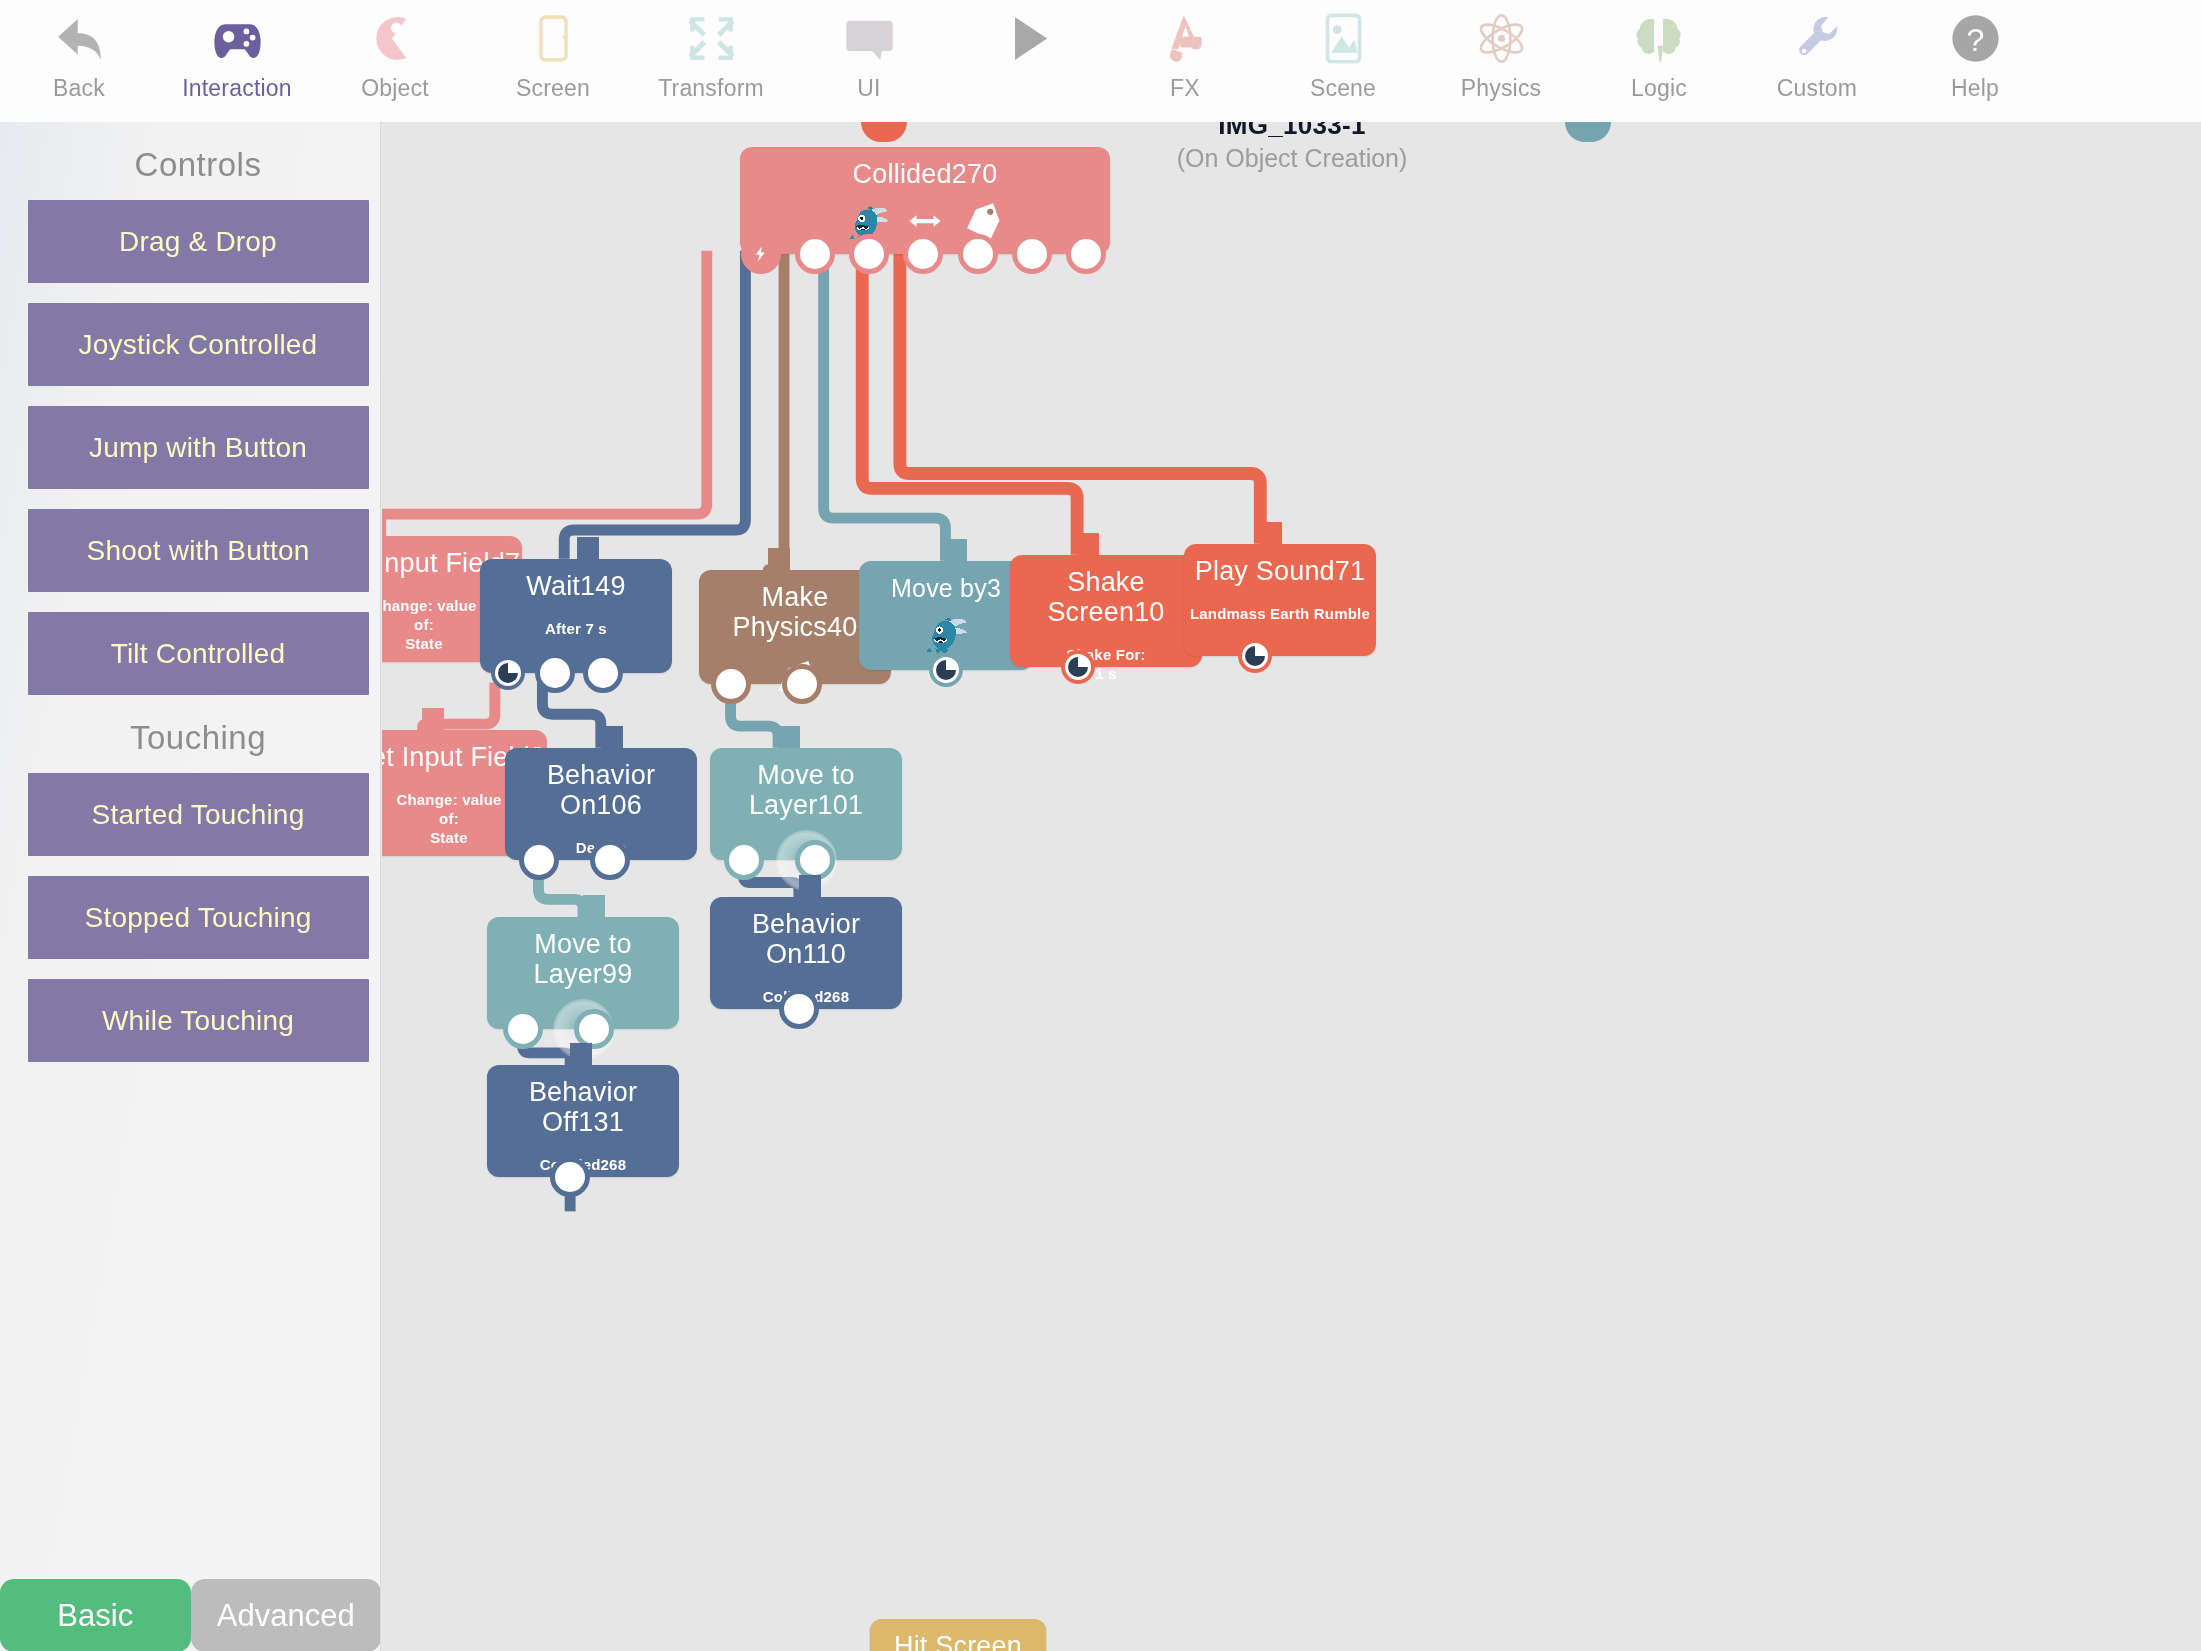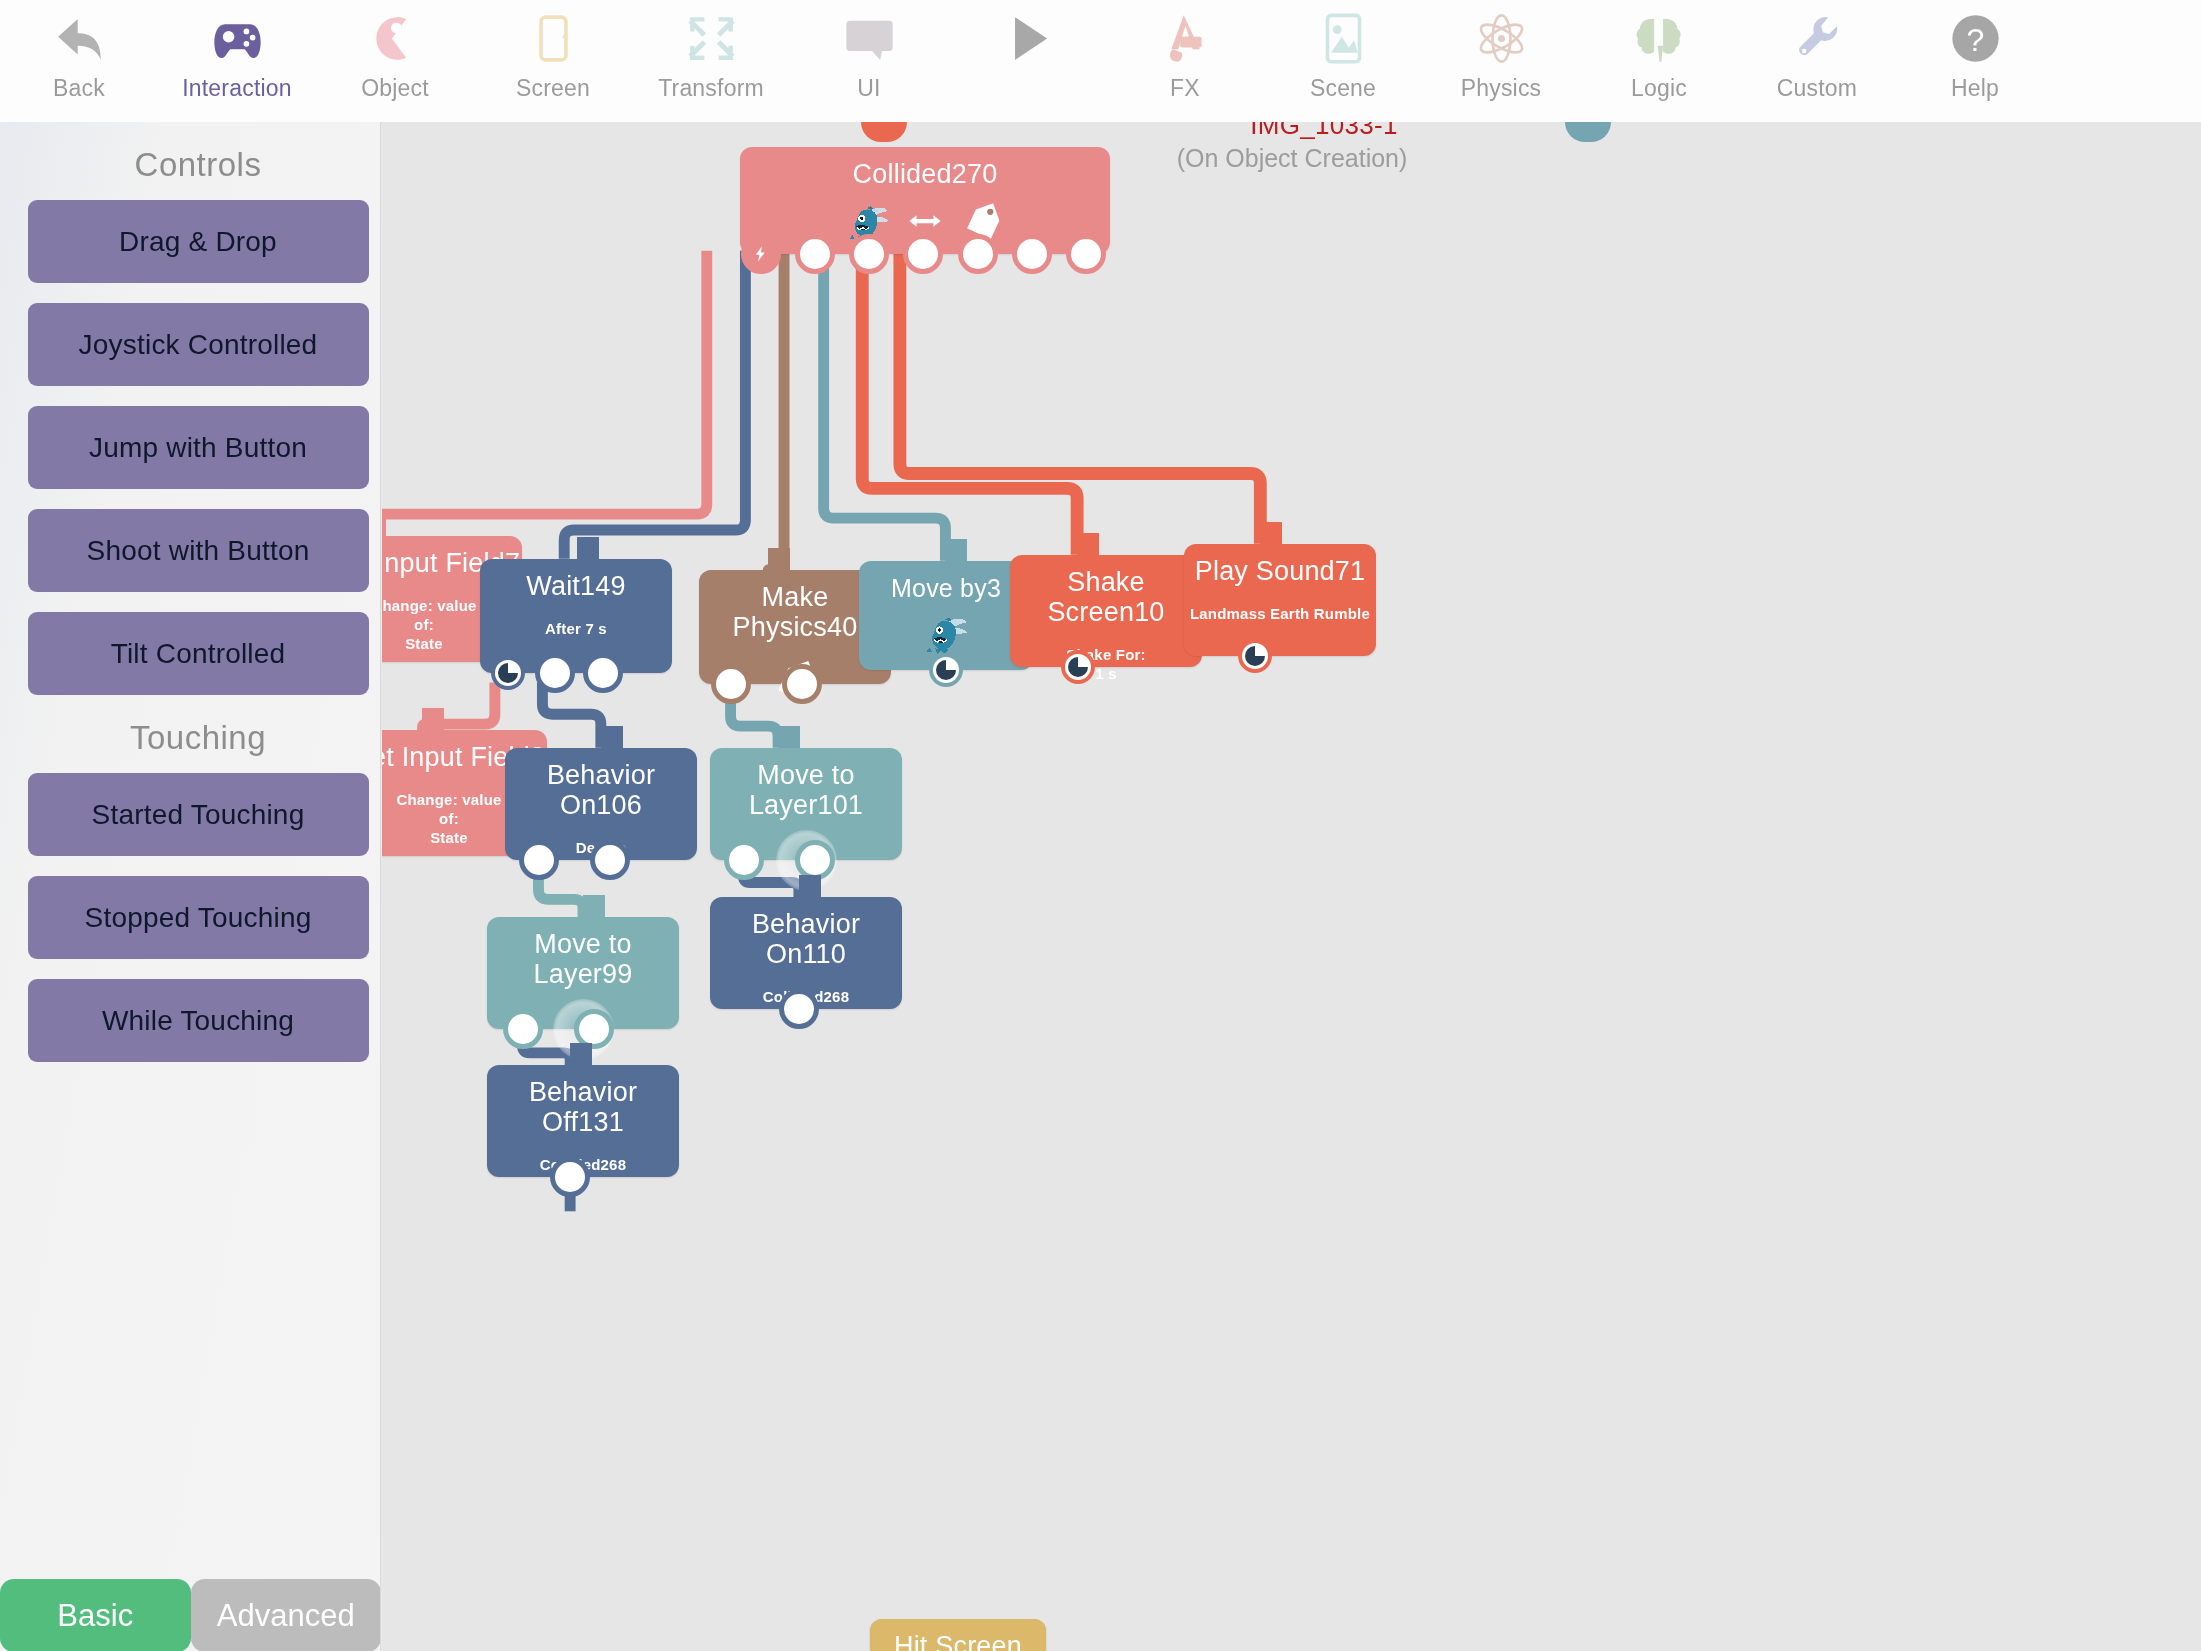--- a/index.html
+++ b/index.html
@@ -32,22 +32,22 @@
     background:linear-gradient(100deg,#e7eaef 0%,#f2f2f2 26%,#f4f4f4 100%);
     box-sizing:border-box;border-right:1px solid #d9d9d9;
     overflow:hidden;
     padding-left:16px;
   }
   .side-head{
     text-align:center;font-size:33px;color:#8d8d8d;letter-spacing:0.5px;
     margin-top:24px;margin-bottom:16px;font-weight:400;
   }
   .side-btn{
-    margin:0 auto 20px auto;width:341px;height:83px;border-radius:9px;
-    background:#8279a6;color:#0f172a;font-size:28px;
+    margin:0 auto 20px auto;width:341px;height:83px;border-radius:1px;
+    background:#8279a6;color:#fef9c3;font-size:28px;
     display:flex;align-items:center;justify-content:center;cursor:pointer;
     letter-spacing:0.2px;
   }
   #bottom-tabs{
     position:absolute;left:0;bottom:0;width:381px;height:73px;display:flex;
   }
   .btab{flex:1;display:flex;align-items:center;justify-content:center;
         font-size:31px;color:#fff;cursor:pointer;border-radius:14px;}
   .btab.basic{background:#53bd7e;}
   .btab.adv{background:#bcbcbc;}
@@ -86,23 +86,22 @@
   
   .stub{position:absolute;width:22px;}
 
   
   #graph-title{
     position:absolute;left:0;top:0;width:1820px;text-align:center;
     pointer-events:none;
   }
   #graph-title .gt1{
     position:absolute;left:50%;transform:translateX(-50%);
-    top:-12px;font-size:26px;font-weight:normal;color:#b91c1c;letter-spacing:0.3px;
+    top:-12px;font-size:26px;font-weight:bold;color:#0f172a;letter-spacing:0.3px;
     white-space:nowrap;
-    margin-left:32px;
   }
   #graph-title .gt2{
     position:absolute;left:50%;transform:translateX(-50%);
     top:22px;font-size:25px;color:#9c9c9c;white-space:nowrap;
   }
   .clipped-arc{position:absolute;width:46px;height:20px;border-bottom-left-radius:40px;
                border-bottom-right-radius:40px;top:0;}
   .sprite{display:block;}
   .layerball{
     width:61px;height:61px;border-radius:50%;margin:10px auto 0 auto;

